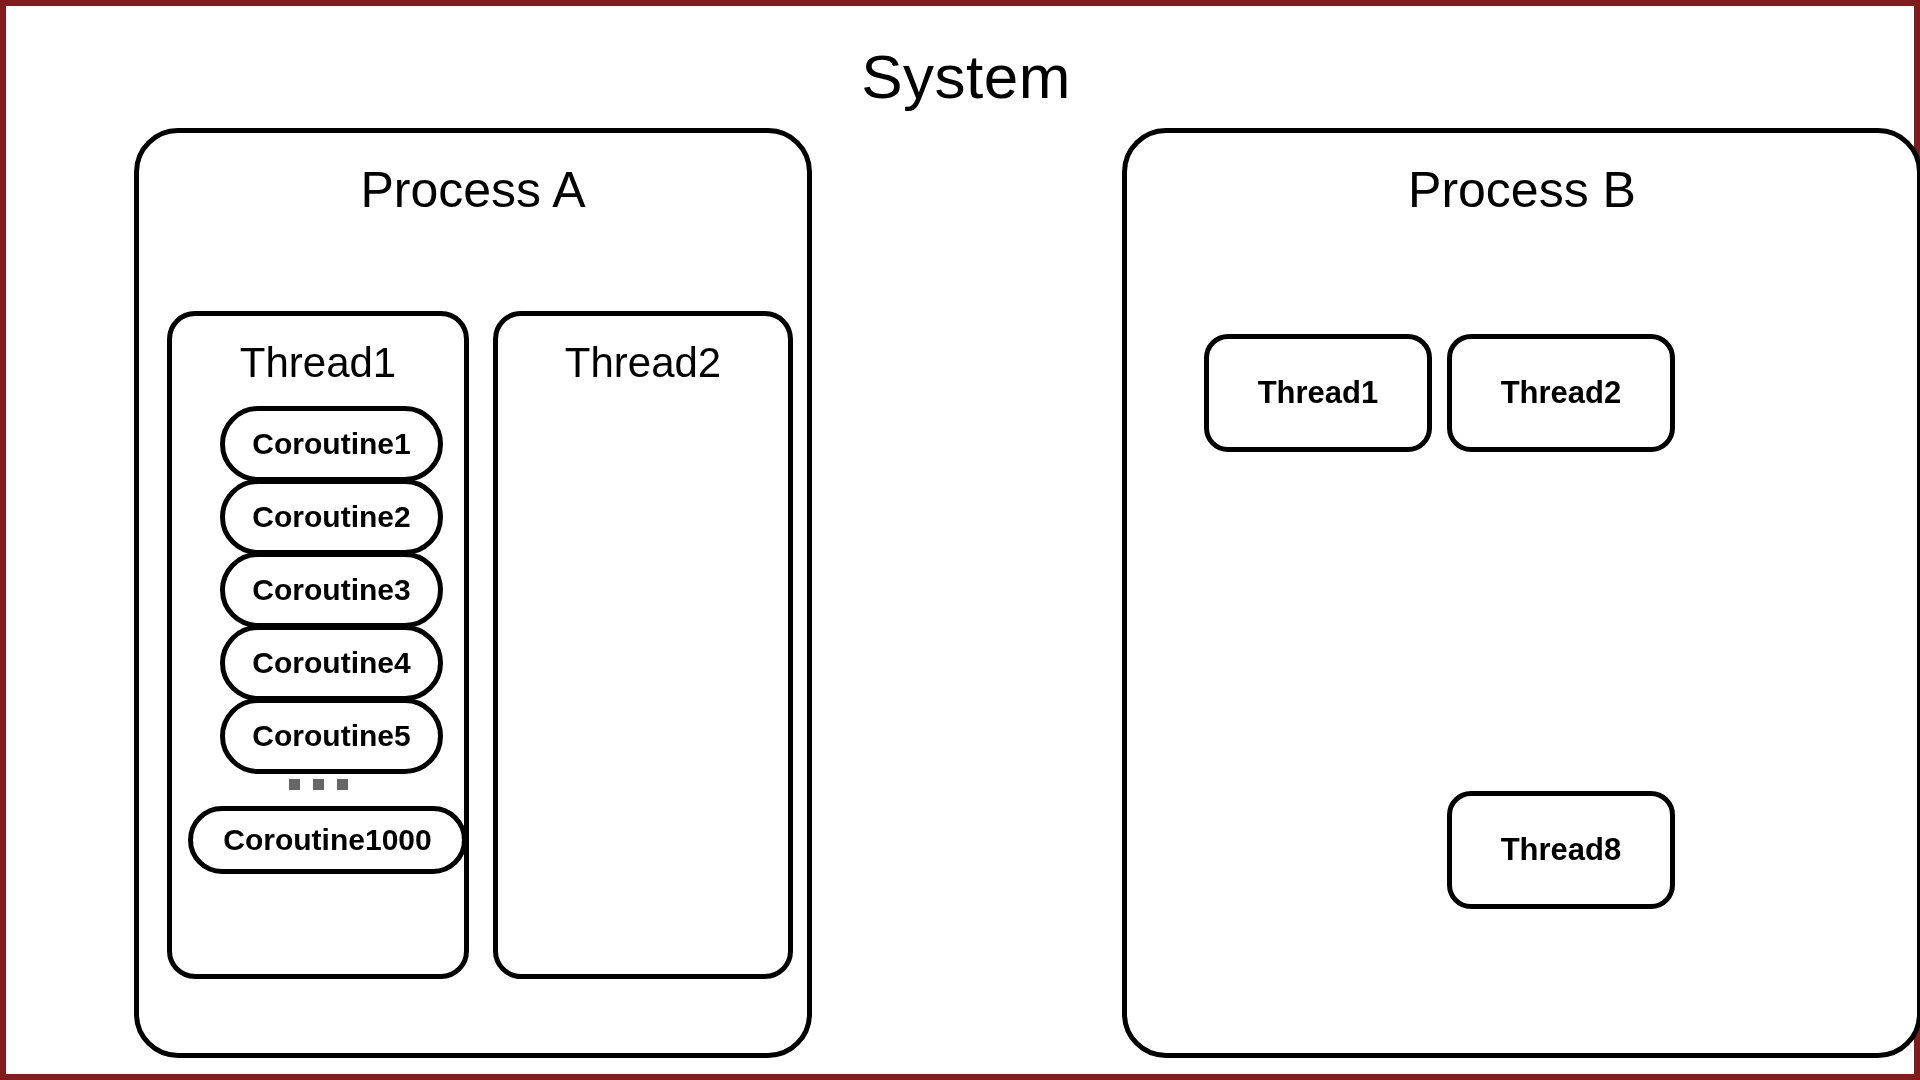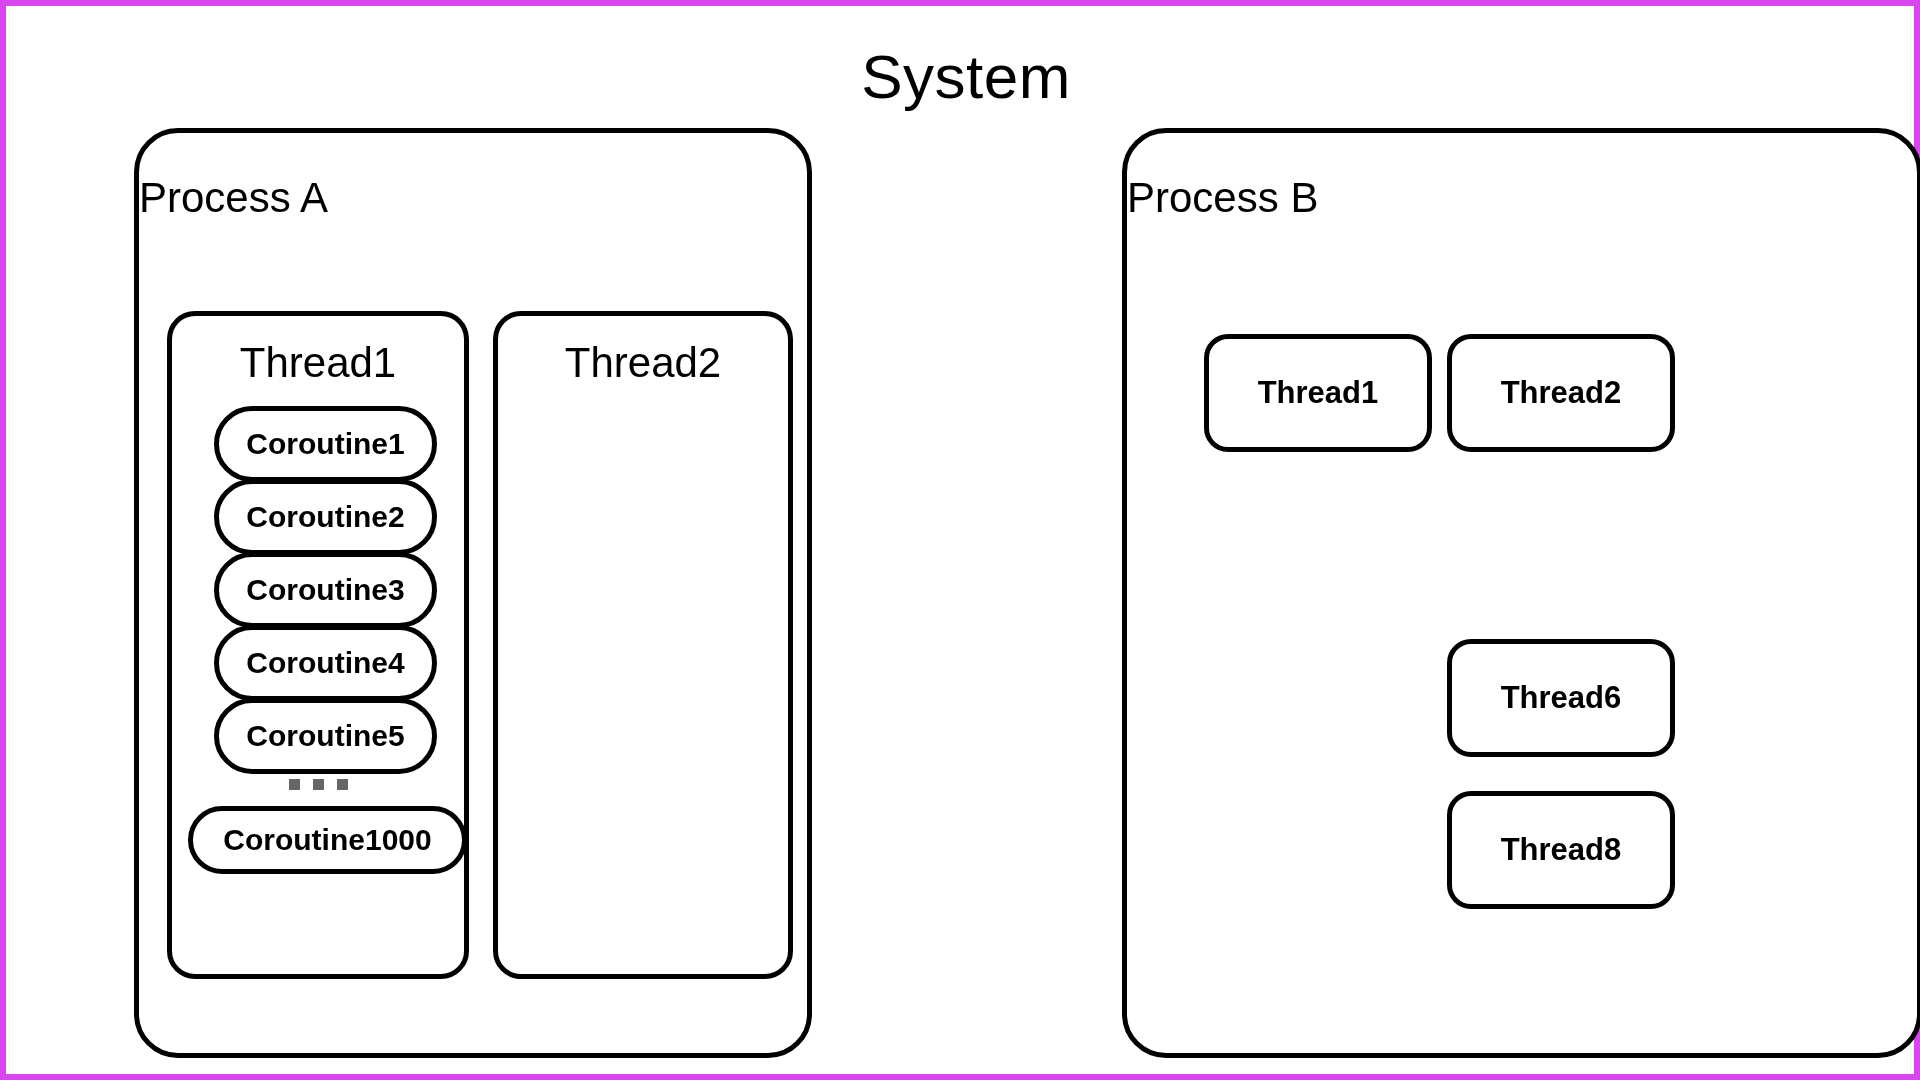--- a/index.html
+++ b/index.html
@@ -16,21 +16,21 @@
   }
 
   
   #canvas {
     position: absolute;
     left: 0;
     top: 0;
     width: 1920px;
     height: 1080px;
     box-sizing: border-box;
-    border: 6px solid #d946ef;
+    border: 6px solid #7f1d1d;
     background: #ffffff;
   }
 
   
   #system-title {
     position: absolute;
     left: 0;
     top: 36px;
     width: 1920px;
     text-align: center;
@@ -47,23 +47,24 @@
     background: #ffffff;
     border: 5px solid #000000;
     border-radius: 44px;
   }
   #process-a-box { left: 128px;  top: 122px; width: 678px;  height: 930px; }
   #process-b-box { left: 1116px; top: 122px; width: 800px;  height: 930px; }
 
   .process-title {
     position: absolute;
     left: 0;
-    top: 36px;
-    width: 100%;
-    font-size: 42px;
+    top: 28px;
+    width: 100%;
+    text-align: center;
+    font-size: 50px;
     line-height: 58px;
     font-weight: 400;
   }
 
   
   .thread-container {
     position: absolute;
     box-sizing: border-box;
     background: #ffffff;
     border: 5px solid #000000;
@@ -97,21 +98,21 @@
     border: 5px solid #000000;
     border-radius: 40px;
     display: flex;
     align-items: center;
     justify-content: center;
     font-size: 30px;
     font-weight: 700;
     white-space: nowrap;
   }
   .coroutine-pill.normal {
-    left: 42px;
+    left: 48px;
     width: 223px;
     height: 76px;
     text-align: center;
   }
   .coroutine-pill.wide {
     left: 16px;
     width: 279px;
     height: 68px;
   }
 
@@ -184,19 +185,18 @@
   </div>
 
   <div id="process-b-box" class="process-box">
 
     <div class="process-title">Process B</div>
 
     <div class="thread-box" style="left:77px;  top:201px">Thread1</div>
     <div class="thread-box" style="left:320px; top:201px">Thread2</div>
 
 
-    <div class="thread-box" style="left:320px; top:506px">Thread6</div>
 
     <div class="thread-box" style="left:320px; top:658px">Thread8</div>
 
   </div>
 
 </div>
 
 </body></html>

